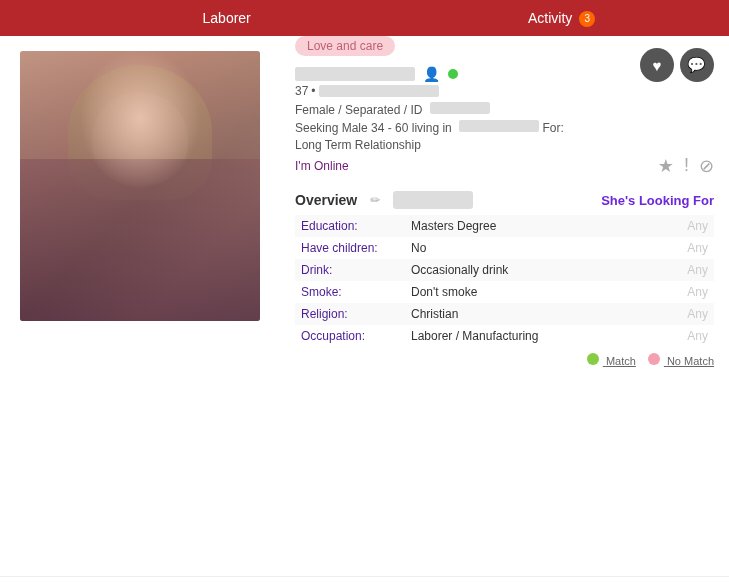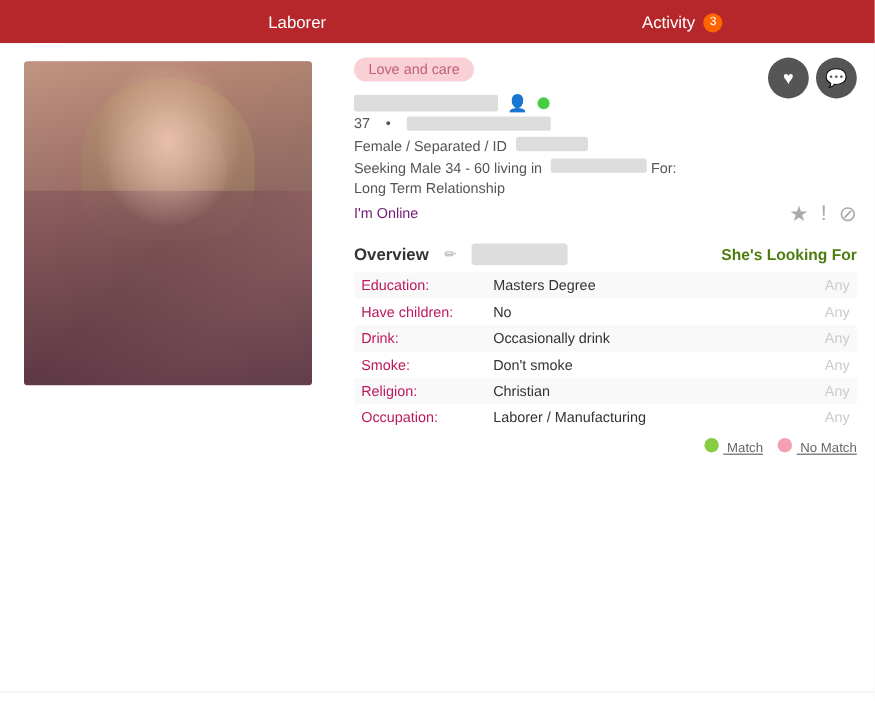--- a/index.html
+++ b/index.html
@@ -10,21 +10,21 @@
       background: #b5272a;
       display: flex;
       align-items: center;
       height: 36px;
       color: white;
     }
     .nav-count {
       display: flex;
       align-items: center;
       justify-content: center;
-      padding: 0 32px;
+      padding: 0 18px;
       font-size: 13px;
       font-weight: bold;
       position: relative;
       margin-top: 44px;
     }
     .nav-count sup { font-size: 9px; margin-left: 2px; }
     .nav-item {
       flex: 1;
       text-align: center;
       font-size: 14px;
@@ -93,21 +93,21 @@
     .photo-hair {
       position: absolute;
       top: 5%; left: 20%; width: 60%; height: 50%;
       background: radial-gradient(ellipse, rgba(220,190,150,0.8) 0%, rgba(180,150,100,0.6) 100%);
       border-radius: 50% 50% 30% 30%;
     }
 
     
     .info-panel {
       flex: 1;
-      padding: 12px 15px;
+      padding: 0 15px;
       position: relative;
     }
 
     
     .tag-love {
       display: inline-block;
       background: #f9d0d5;
       color: #c0607a;
       border-radius: 12px;
       padding: 3px 12px;
@@ -159,21 +159,21 @@
       display: inline-block;
     }
 
     
     .user-meta {
       font-size: 12px;
       color: #555;
       margin-bottom: 4px;
       display: flex;
       align-items: center;
-      gap: 13px;
+      gap: 3px;
     }
     .blurred-text {
       display: inline-block;
       background: #ddd;
       border-radius: 2px;
       height: 12px;
     }
 
     .user-details { font-size: 12px; color: #555; margin-bottom: 3px; }
     .user-seeking { font-size: 12px; color: #555; margin-bottom: 3px; }
@@ -209,36 +209,36 @@
       background: #ddd;
       border-radius: 3px;
       width: 80px;
       height: 18px;
       display: inline-block;
     }
     .she-looking {
       margin-left: auto;
       font-size: 13px;
       font-weight: bold;
-      color: #4d7c0f;
+      color: #6d28d9;
     }
 
     table.overview-table {
       width: 100%;
       border-collapse: collapse;
       font-size: 12px;
     }
     table.overview-table tr { background: white; }
     table.overview-table tr:nth-child(odd) { background: #f9f9f9; }
     table.overview-table td {
       padding: 4px 6px;
       color: #555;
     }
     table.overview-table td:first-child {
-      color: #be185d;
+      color: #4c1d95;
       width: 110px;
     }
     table.overview-table td:nth-child(2) {
       color: #333;
       flex: 1;
     }
     table.overview-table td:nth-child(3) {
       color: #ccc;
       text-align: right;
     }

